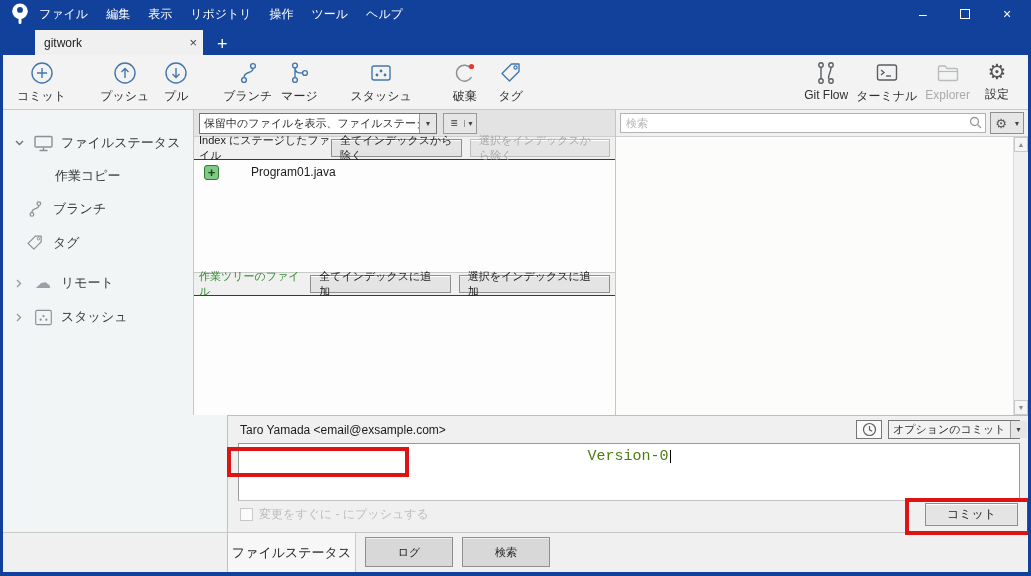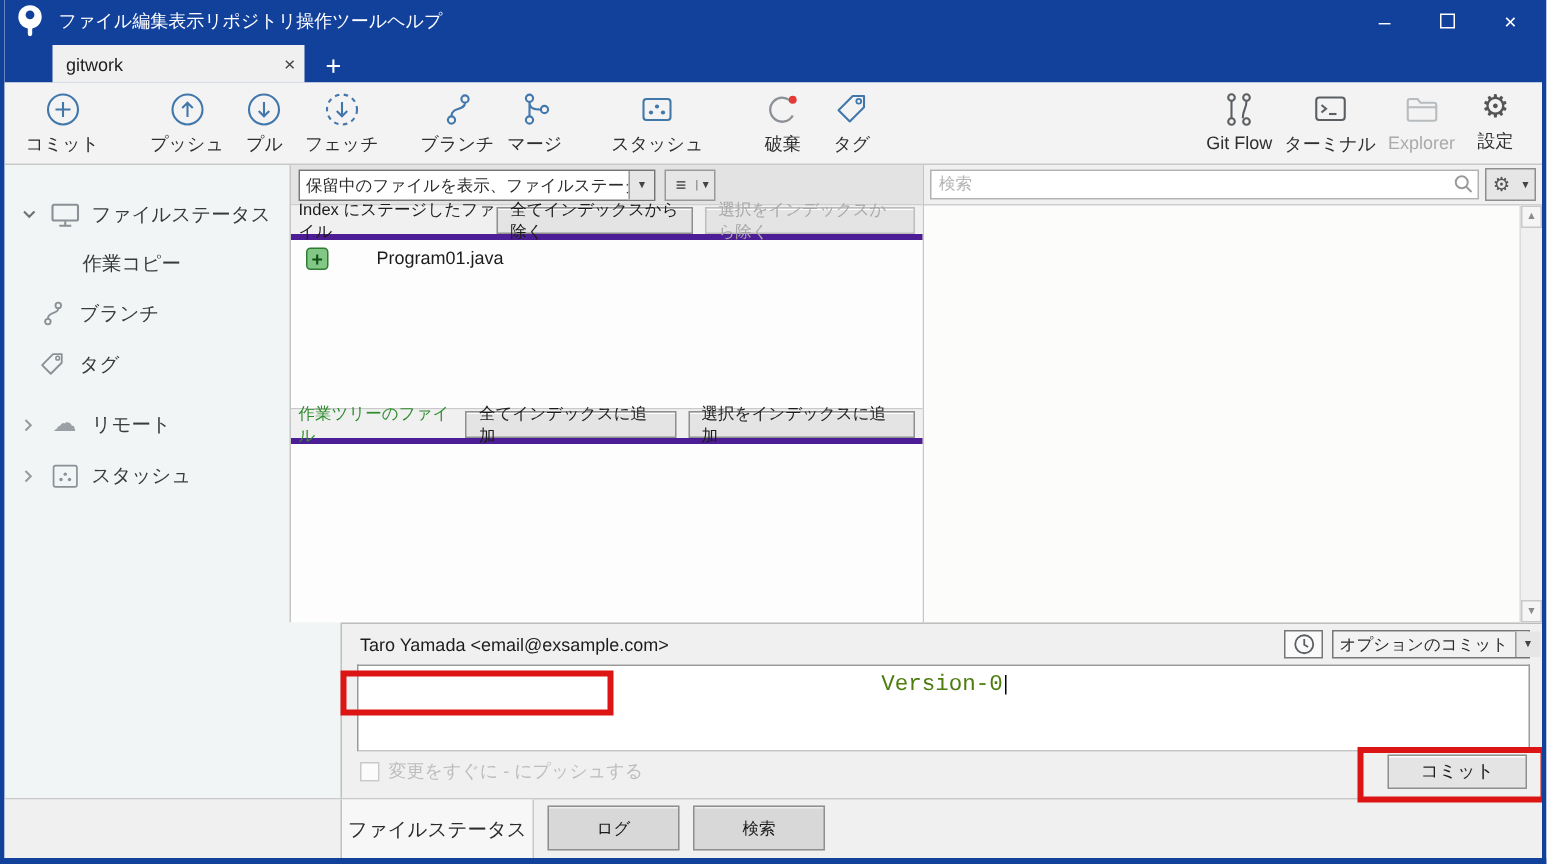--- a/index.html
+++ b/index.html
@@ -5,21 +5,21 @@
   * { margin:0; padding:0; box-sizing:border-box; }
   html,body { width:1031px; height:576px; }
   body { font-family:"Liberation Sans","DejaVu Sans",sans-serif; font-size:12px; color:#2b2b2b; }
   .window { position:relative; width:1031px; height:576px;
     border-left:3px solid #12419c; border-right:3px solid #12419c; border-bottom:4px solid #12419c;
     background:#f0f0f0; display:flex; flex-direction:column; overflow:hidden; }
 
   
   .titlebar { height:28px; background:#12419c; display:flex; align-items:center; flex:none; }
   .logo { width:22px; height:24px; margin:0 8px 0 6px; }
-  .menu { display:flex; color:#fff; font-size:12px; }
+  .menu { display:flex; gap:18px; color:#fff; font-size:12px; }
   .menu span { cursor:default; }
   .win-controls { margin-left:auto; display:flex; align-items:center; height:100%; }
   .win-btn { width:42px; height:100%; display:flex; align-items:center; justify-content:center; color:#fff; font-size:14px; }
   .max-box { width:10px; height:10px; border:1px solid #fff; display:inline-block; }
 
   
   .tabbar { height:27px; background:#12419c; display:flex; align-items:flex-end; flex:none; }
   .tab { margin-left:32px; width:168px; height:25px; background:#f0f0f0; color:#1d1d1d;
     display:flex; align-items:center; padding:0 6px 0 9px; font-size:12px; }
   .tab-close { margin-left:auto; color:#444; font-size:13px; }
@@ -46,21 +46,21 @@
   .middle { width:422px; border-right:1px solid #c6c6c6; display:flex; flex-direction:column; background:#fff; }
   .filterbar { height:27px; background:#e3e3e3; border-bottom:1px solid #cfcfcf; display:flex; align-items:center; padding:0 5px; gap:6px; flex:none; }
   .dropdown { height:21px; background:#fff; border:1px solid #767676; display:flex; align-items:center; font-size:11px; }
   .dropdown .dtext { padding:0 4px; white-space:nowrap; overflow:hidden; }
   .darrow { width:17px; height:100%; background:#e6e6e6; border-left:1px solid #9a9a9a; display:flex; align-items:center; justify-content:center; font-size:7px; color:#444; flex:none; }
   .filter-dd { width:238px; }
   .viewbtn { width:34px; height:21px; background:#e6e6e6; border:1px solid #9a9a9a; display:flex; align-items:center; }
   .viewbtn .ham { flex:1; text-align:center; font-size:12px; color:#333; }
   .viewbtn .va { width:12px; font-size:7px; color:#444; border-left:1px solid #9a9a9a; text-align:center; }
 
-  .sec-header { height:23px; background:#f0f0f0; border-bottom:4px solid #4c1d95; display:flex; align-items:center; padding:0 5px; flex:none; }
+  .sec-header { height:23px; background:#f0f0f0; border-bottom:1px solid #4c1d95; display:flex; align-items:center; padding:0 5px; flex:none; }
   .sec-title { font-size:11px; color:#1c1c1c; }
   .sec-title.green { color:#2e8b2e; }
   .sec-btns { margin-left:auto; display:flex; gap:8px; }
   .mini-btn { height:18px; font-size:11px; padding:0 8px; background:#e4e4e4; border:1px solid #8f8f8f; color:#1c1c1c;
     box-shadow:inset 0 1px 0 #fff; display:flex; align-items:center; }
   .mini-btn.disabled { color:#a8a8a8; border-color:#bdbdbd; }
   .filelist { background:#fdfdfd; border-bottom:1px solid #c9c9c9; flex:none; height:113px; }
   .filelist.grow { flex:1; border-bottom:none; }
   .filerow { display:flex; align-items:center; height:24px; padding-left:10px; }
   .add-ic { width:15px; height:15px; border-radius:3px; background:#82c785; border:1px solid #2e7d32; color:#115015;
@@ -169,27 +169,20 @@
       </svg>
       <span class="lbl">プッシュ</span>
     </div>
     <div class="tbtn">
       <svg width="26" height="26" viewBox="0 0 26 26">
         <circle cx="13" cy="13" r="10" fill="none" stroke="#4277ac" stroke-width="1.4"></circle>
         <path d="M13 8v9M9.5 14L13 17.5L16.5 14" fill="none" stroke="#4277ac" stroke-width="1.4"></path>
       </svg>
       <span class="lbl">プル</span>
     </div>
-    <div class="tbtn">
-      <svg width="26" height="26" viewBox="0 0 26 26">
-        <circle cx="13" cy="13" r="10" fill="none" stroke="#4277ac" stroke-width="1.4" stroke-dasharray="3 3"></circle>
-        <path d="M13 8v9M9.5 14L13 17.5L16.5 14" fill="none" stroke="#4277ac" stroke-width="1.4"></path>
-      </svg>
-      <span class="lbl">フェッチ</span>
-    </div>
     <div class="tbtn g3">
       <svg width="26" height="26" viewBox="0 0 26 26">
         <circle cx="9" cy="20" r="2.4" fill="none" stroke="#4277ac" stroke-width="1.4"></circle>
         <circle cx="18" cy="6" r="2.4" fill="none" stroke="#4277ac" stroke-width="1.4"></circle>
         <path d="M9 17.5C9 11 18 14 18 8.5" fill="none" stroke="#4277ac" stroke-width="1.4"></path>
       </svg>
       <span class="lbl">ブランチ</span>
     </div>
     <div class="tbtn">
       <svg width="26" height="26" viewBox="0 0 26 26">

